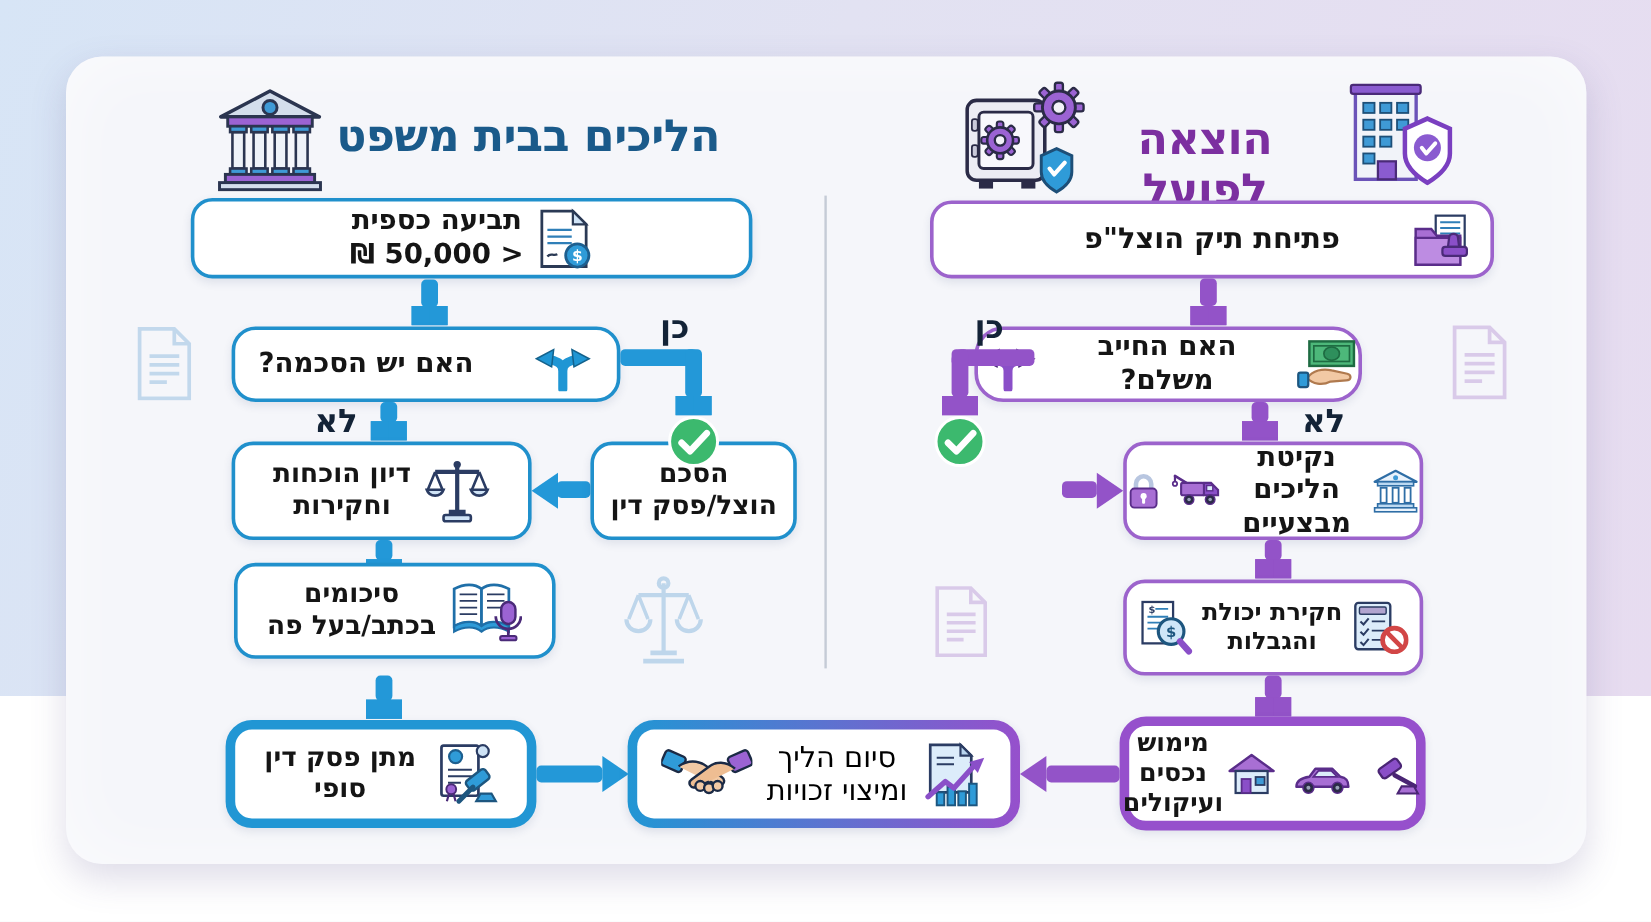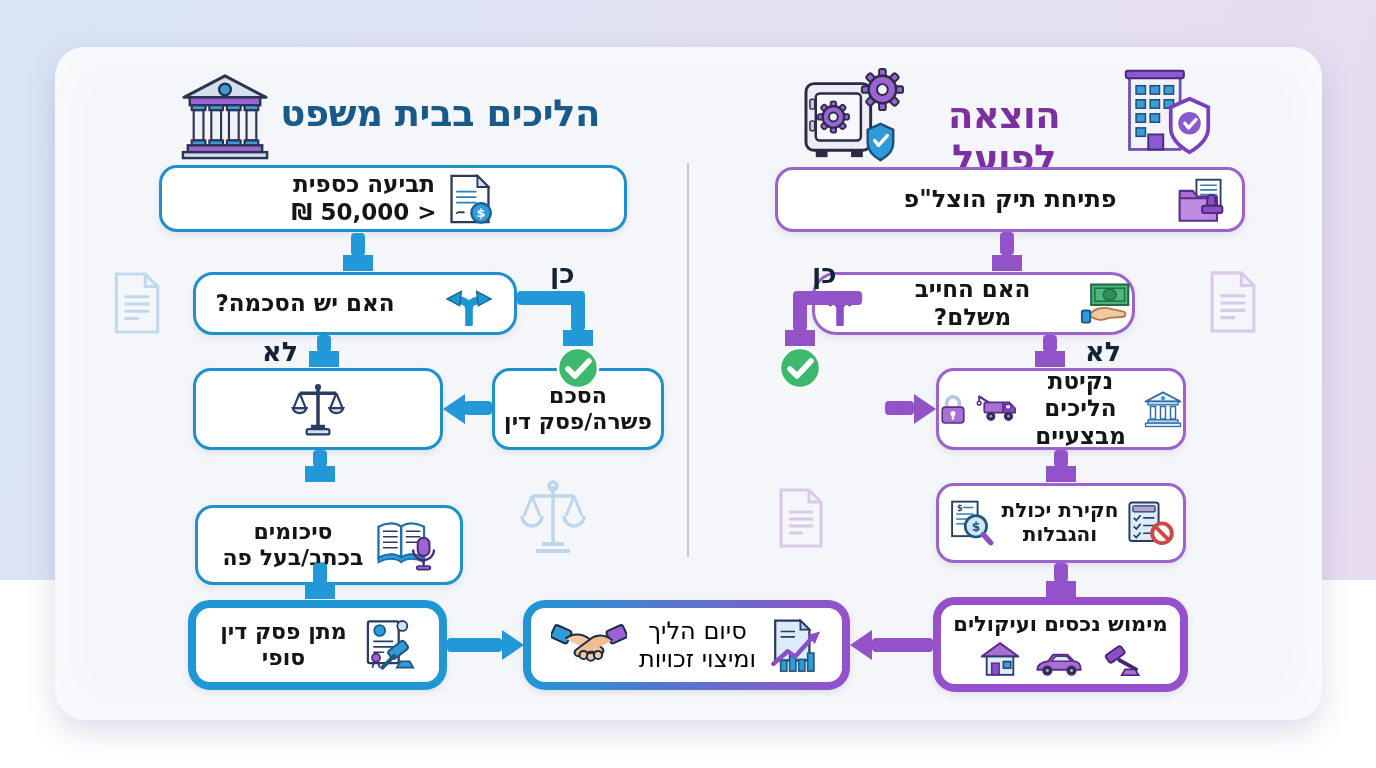--- a/index.html
+++ b/index.html
@@ -185,50 +185,54 @@
   <div class="yn" style="left:550px;top:258px">כן</div>
   <div class="sh s-b" style="left:517px;top:291px;width:68px;border-top-right-radius:8px"></div>
   <div class="sv s-b" style="left:571px;top:291px;height:40px"></div>
   <div class="hd c-b" style="left:563px;top:330px"></div>
 
   <div class="yn" style="left:262px;top:336px">לא</div>
   <div class="sv s-b" style="left:317px;top:335px;height:17px"></div>
   <div class="hd c-b" style="left:309px;top:351px"></div>
 
   <div class="box b-blue" style="left:193px;top:368px;width:250px;height:82px;">
+    <div class="t">
+      <div>דיון הוכחות</div>
+      <div>וחקירות</div>
+    </div>
     <svg width="56" height="58" viewBox="0 0 64 64">
       <path d="M32,8 v44" stroke="#2b3c63" stroke-width="4"></path>
       <circle cx="32" cy="7" r="3.5" fill="#2b3c63"></circle>
       <path d="M11,14 h42" stroke="#2b3c63" stroke-width="4"></path>
       <path d="M11,14 l-7,17 M11,14 l7,17 M53,14 l-7,17 M53,14 l7,17" stroke="#2b3c63" stroke-width="2.5" fill="none"></path>
       <path d="M3,31 a8.5,8.5 0 0 0 16,0 z" fill="#cfe3f6" stroke="#2b3c63" stroke-width="2.5"></path>
       <path d="M45,31 a8.5,8.5 0 0 0 16,0 z" fill="#cfe3f6" stroke="#2b3c63" stroke-width="2.5"></path>
       <path d="M24,52 h16" stroke="#2b3c63" stroke-width="4"></path>
       <rect x="19" y="55" width="26" height="6" rx="2" fill="#cfe3f6" stroke="#2b3c63" stroke-width="2.5"></rect>
     </svg>
   </div>
 
   <div class="hl c-b" style="left:443px;top:394px"></div>
   <div class="sh s-b" style="left:464px;top:401px;width:28px"></div>
 
   <div class="box b-blue" style="left:492px;top:368px;width:172px;height:82px;">
     <div class="t">
       <div>הסכם</div>
-      <div>פשרה/פסק דין</div>
+      <div>הוצל/פסק דין</div>
     </div>
   </div>
   <svg class="badge" style="left:556px;top:346px" width="44" height="44" viewBox="0 0 44 44">
     <circle cx="22" cy="22" r="20" fill="#3cb96e" stroke="#ffffff" stroke-width="2.5"></circle>
     <path d="M12,23 l7,7 l14,-15" fill="none" stroke="#fff" stroke-width="5.5" stroke-linecap="round" stroke-linejoin="round"></path>
   </svg>
 
   <div class="sv s-b" style="left:313px;top:450px;height:17px"></div>
   <div class="hd c-b" style="left:305px;top:466px"></div>
 
-  <div class="box b-blue" style="left:195px;top:505px;width:268px;height:80px;">
+  <div class="box b-blue" style="left:195px;top:469px;width:268px;height:80px;">
     <div class="t">
       <div>סיכומים</div>
       <div>בכתב/בעל פה</div>
     </div>
     <svg width="62" height="52" viewBox="0 0 68 56">
       <path d="M6,8 C15,3 25,3 31,8 V42 C25,37 15,37 6,42 Z" fill="#fff" stroke="#1f6fa8" stroke-width="2.5"></path>
       <path d="M56,8 C47,3 37,3 31,8 V42 C37,37 47,37 56,42 Z" fill="#fff" stroke="#1f6fa8" stroke-width="2.5"></path>
       <path d="M6,42 C15,37 25,37 31,42 C37,37 47,37 56,42 L56,47 C47,42 37,42 31,47 C25,42 15,42 6,47 Z" fill="#2f9bd8" stroke="#1f6fa8" stroke-width="2"></path>
       <path d="M11,13 h16 M11,19 h16 M11,25 h16 M11,31 h16 M36,13 h16 M36,19 h16 M36,25 h16" stroke="#2b3c63" stroke-width="1.6"></path>
       <rect x="49" y="20" width="13" height="20" rx="6.5" fill="#9b63d3" stroke="#4a2a78" stroke-width="2.2"></rect>
@@ -412,21 +416,21 @@
       </g>
       <path d="M20,20 h13 M20,29 h13 M20,38 h13" stroke="#2b3c63" stroke-width="1.8"></path>
       <circle cx="42" cy="38" r="11.5" fill="#fff" stroke="#d24646" stroke-width="4.5"></circle>
       <path d="M34.5,30.5 L49.5,45.5" stroke="#d24646" stroke-width="4.5"></path>
     </svg>
   </div>
 
   <div class="sv s-p" style="left:1054px;top:563px;height:19px"></div>
   <div class="hd c-p" style="left:1046px;top:581px"></div>
 
-  <div class="box thick-purple" style="left:933px;top:597px;width:255px;height:95px;flex-direction:column;gap:4px;padding:6px 0;">
+  <div class="box thick-purple" style="left:933px;top:597px;width:255px;height:95px;flex-direction:row;gap:4px;padding:6px 0;">
     <div class="t" style="font-size:21px">מימוש נכסים ועיקולים</div>
     <div style="display:flex;align-items:flex-end;gap:14px;">
       <svg width="40" height="36" viewBox="0 0 48 42">
         <polygon points="24,2 46,18 2,18" fill="#a86fd4" stroke="#5a2d8a" stroke-width="2.4" stroke-linejoin="round"></polygon>
         <rect x="8" y="18" width="32" height="22" fill="#dcecfa" stroke="#2b3c63" stroke-width="2.2"></rect>
         <rect x="14" y="26" width="9" height="14" fill="#8a4fc8" stroke="#5a2d8a" stroke-width="1.8"></rect>
         <rect x="28" y="24" width="9" height="8" fill="#3f9ad6" stroke="#2b3c63" stroke-width="1.8"></rect>
       </svg>
       <svg width="50" height="28" viewBox="0 0 60 32">
         <path d="M4,24 c0,-6 6,-9 13,-10 l6,-8 h17 l8,8 c7,1 8,5 8,10 z" fill="#a86fd4" stroke="#5a2d8a" stroke-width="2.4" stroke-linejoin="round"></path>

